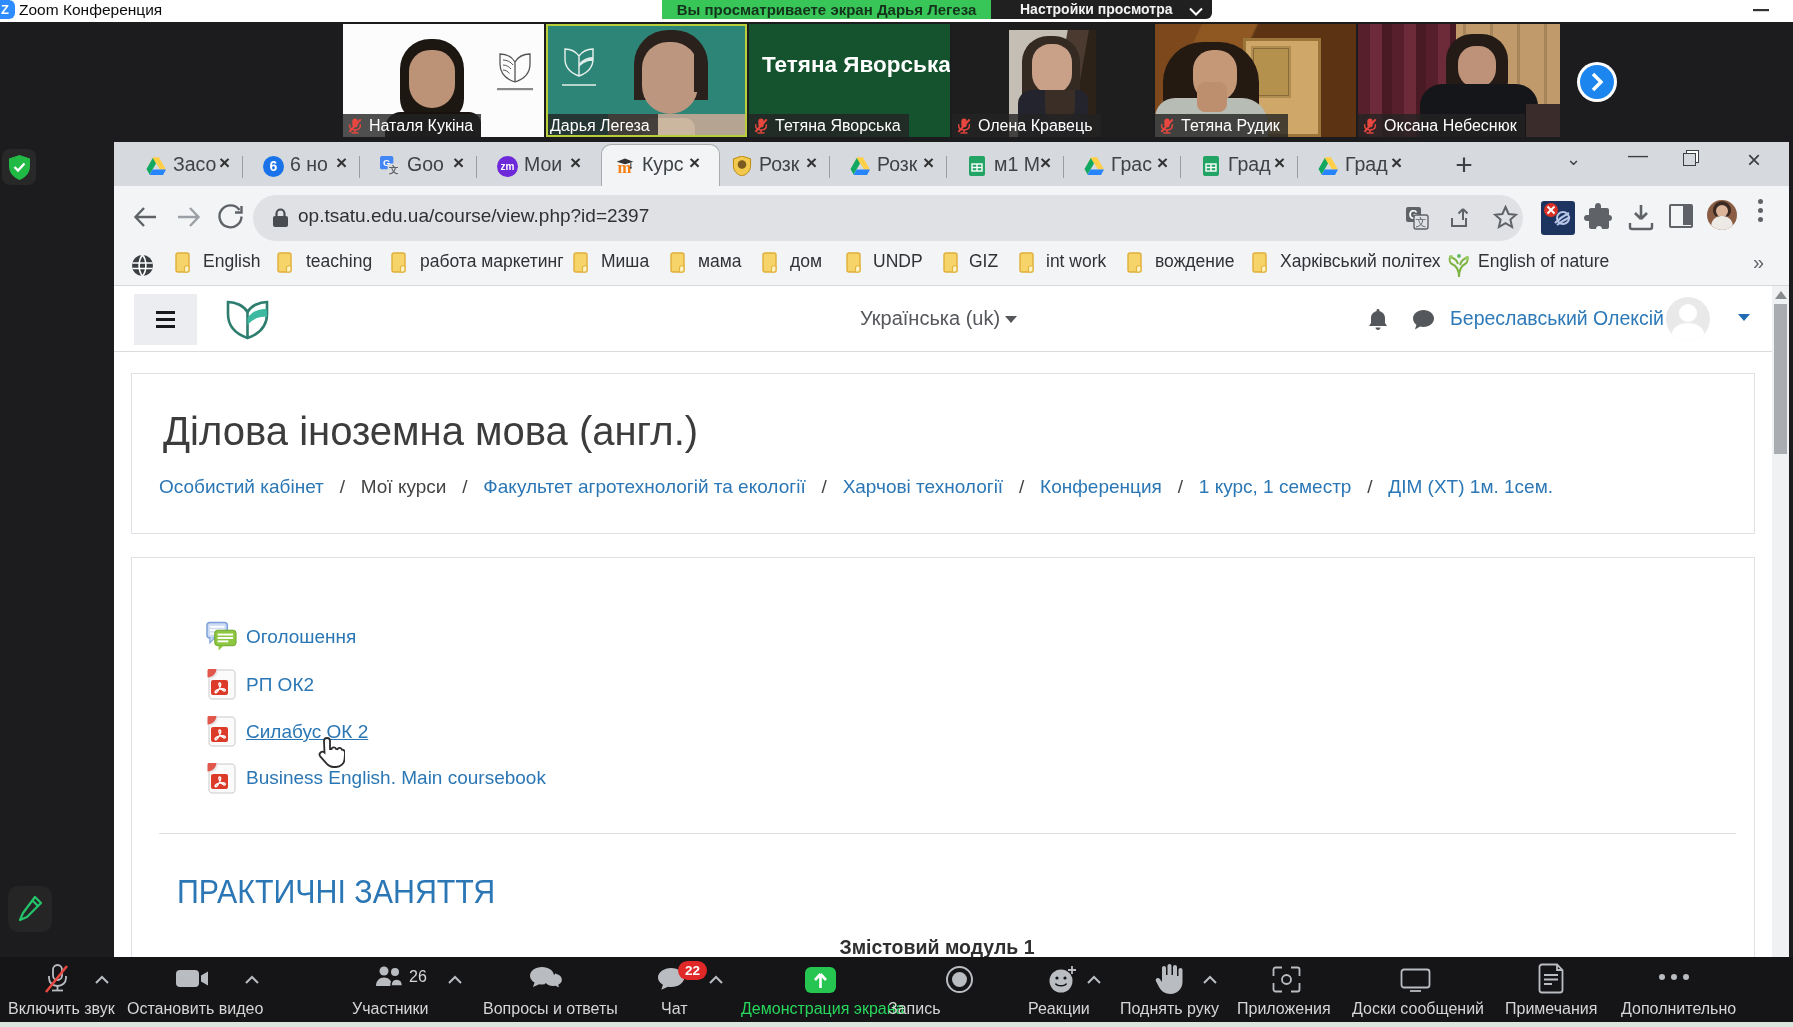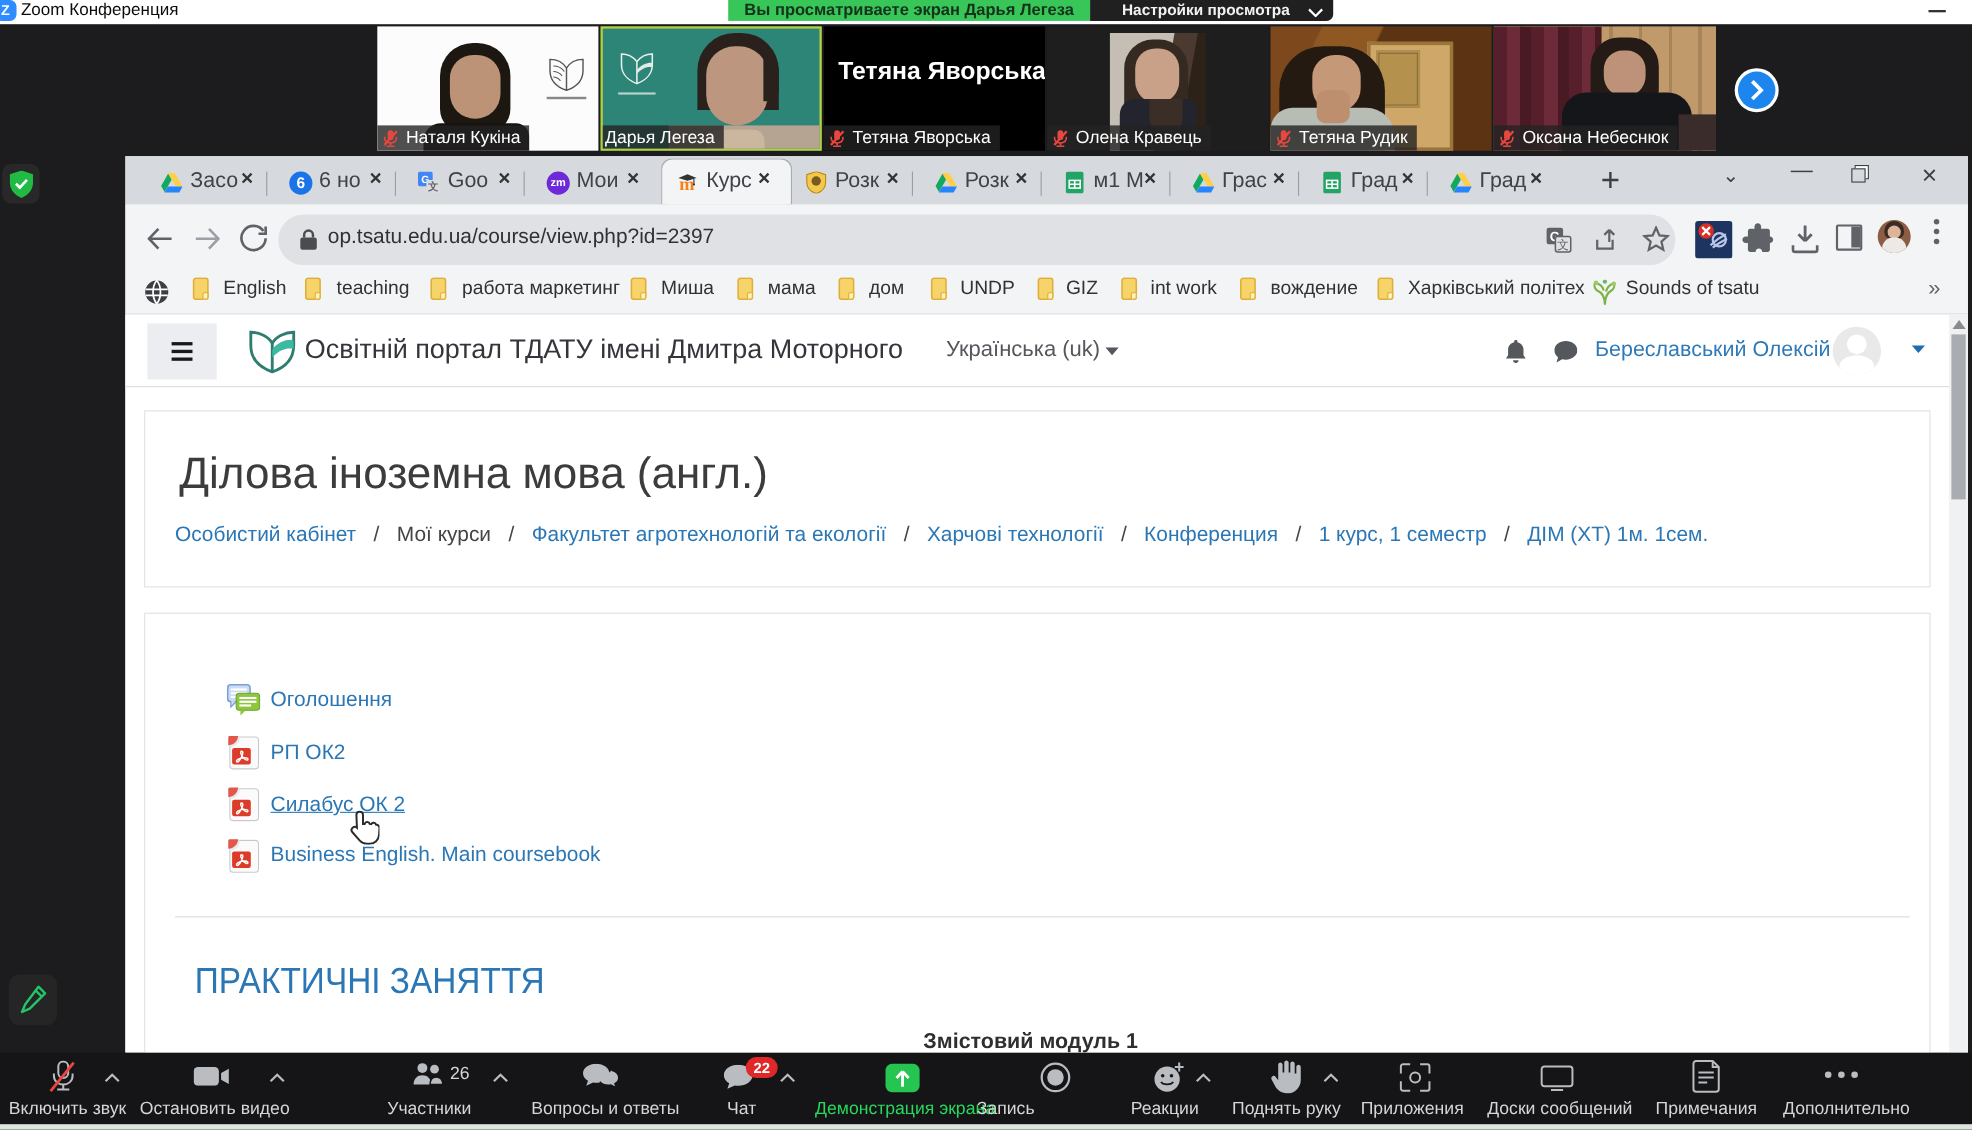--- a/index.html
+++ b/index.html
@@ -125,21 +125,21 @@
     <path d="M18 25 C23 20 27 18.5 32 19 L32 15 C27 14.7 22 17 18 21.5 Z" fill="#dfece8"></path>
     <rect x="1" y="42" width="34" height="2" fill="#cfe0da" opacity="0.85"></rect>
   </svg>
   <div style="position:absolute;left:86px;top:4px;width:74px;height:70px;background:#2a211c;border-radius:34px 34px 0 0;"></div>
   <div style="position:absolute;left:94px;top:16px;width:56px;height:72px;background:#bd9680;border-radius:26px 26px 28px 28px;"></div>
   <div style="position:absolute;left:146px;top:28px;width:14px;height:38px;background:#2a211c;border-radius:0 10px 10px 0;"></div>
   <div style="position:absolute;left:60px;top:88px;width:141px;height:25px;background:#b6a492;"></div>
   <div style="position:absolute;left:95px;top:92px;width:52px;height:21px;background:#cbb6a0;border-radius:10px 10px 0 0;"></div>
   <div class="namelab" style="left:-2px;bottom:-2px;">Дарья Легеза</div>
 </div>
-<div class="tile" id="t3" style="left:749px;background:#000000;">
+<div class="tile" id="t3" style="left:749px;background:#14532d;">
   <div style="position:absolute;left:13px;top:28px;font-size:22.5px;font-weight:bold;color:#fff;white-space:nowrap;">Тетяна Яворська</div>
   <div class="namelab"><svg class="micred" viewBox="0 0 17 18">
         <use href="#redmic"></use>
       </svg>Тетяна Яворська</div>
 </div>
 <div class="tile" id="t4" style="left:952px;background:#1e1e1e;">
   <div style="position:absolute;left:57px;top:6px;width:87px;height:107px;background:linear-gradient(100deg,#c5beb4 0 55%,#4a3a30 56% 75%,#2c2218 76% 100%);"></div>
   <div style="position:absolute;left:70px;top:12px;width:58px;height:74px;background:#342a22;border-radius:26px 26px 12px 12px;"></div>
   <div style="position:absolute;left:80px;top:20px;width:40px;height:50px;background:#c9a088;border-radius:20px 20px 22px 22px;"></div>
   <div style="position:absolute;left:66px;top:66px;width:70px;height:47px;background:#23242e;border-radius:14px 10px 0 0;"></div>
@@ -372,36 +372,35 @@
     <svg class="folder" style="left:1137px;" width="17" height="21" viewBox="0 0 17 21">
         <use href="#folder"></use>
       </svg>
       <div class="bk" style="left:1166px;">Харківський політех</div>
     <svg style="position:absolute;left:1334px;top:6px;" width="22" height="24" viewBox="0 0 22 24">
         <path d="M11 23 C11 16 9 12 4 10 C2 9 1 6 2 3 C6 4 9 6 10 10 M11 23 C11 17 13 12 17 10 C19 9 20 6 19.5 3.5 C16 4.5 13 7 12 11" fill="none" stroke="#7cb342" stroke-width="2"></path>
         <circle cx="3" cy="3" r="2" fill="#9ccc65"></circle>
         <circle cx="19" cy="4" r="2" fill="#9ccc65"></circle>
         <circle cx="11" cy="2" r="2" fill="#66bb6a"></circle>
       </svg>
-    <div class="bk" style="left:1364px;">Sounds of tsatu</div>
+    <div class="bk" style="left:1364px;">English of nature</div>
     <div class="bk" style="left:1639px;font-size:20px;color:#5f6368;">»</div>
   </div>
   <div class="abs" id="content">
     <div id="mnav">
       <div id="hamb">
           <div class="hline" style="top:17px"></div>
           <div class="hline" style="top:24px"></div>
           <div class="hline" style="top:31px"></div>
         </div>
       <svg style="position:absolute;left:112px;top:12px;" width="43" height="42" viewBox="0 0 43 42">
         <path d="M21.5 40 C10 36 2 28 2 16 L2 4 C10 4 18 8 21.5 14 C25 8 33 4 41 4 L41 16 C41 28 33 36 21.5 40 Z" fill="none" stroke="#2e7d6e" stroke-width="2.6"></path>
         <path d="M21.5 40 L21.5 14" stroke="#2e7d6e" stroke-width="2.6" fill="none"></path>
         <path d="M21.5 27 C28 20 34 18 41 19 L41 16 C41 14 41 13 40.5 11 C33 10.5 26 13.5 21.5 20 Z" fill="#3cb9a0" stroke="none"></path>
       </svg>
-      <div id="mtitle">Освітній портал ТДАТУ імені Дмитра Моторного</div>
       <div id="lang">Українська (uk)</div>
       <div style="position:absolute;left:891px;top:30px;width:0;height:0;border-left:6px solid transparent;border-right:6px solid transparent;border-top:7px solid #55575c;"></div>
       <svg style="position:absolute;left:1254px;top:23px;" width="20" height="22" viewBox="0 0 20 22" fill="#54575b">
         <path d="M10 0 C10.8 0 11.5 0.7 11.5 1.5 L11.5 2.2 C14.8 2.9 17 5.6 17 9 L17 14 L19 17 L1 17 L3 14 L3 9 C3 5.6 5.2 2.9 8.5 2.2 L8.5 1.5 C8.5 0.7 9.2 0 10 0 Z"></path>
         <path d="M7.5 18.5 L12.5 18.5 C12.5 20 11.4 21 10 21 C8.6 21 7.5 20 7.5 18.5 Z"></path>
       </svg>
       <svg style="position:absolute;left:1299px;top:24px;" width="21" height="20" viewBox="0 0 21 20" fill="#54575b">
         <path d="M10.5 0 C16.3 0 21 3.8 21 8.5 C21 13.2 16.3 17 10.5 17 C9.3 17 8.2 16.9 7.1 16.6 L2 19.5 L3.4 14.8 C1.3 13.2 0 11 0 8.5 C0 3.8 4.7 0 10.5 0 Z"></path>
       </svg>
       <div id="uname">Береславський Олексій</div>

